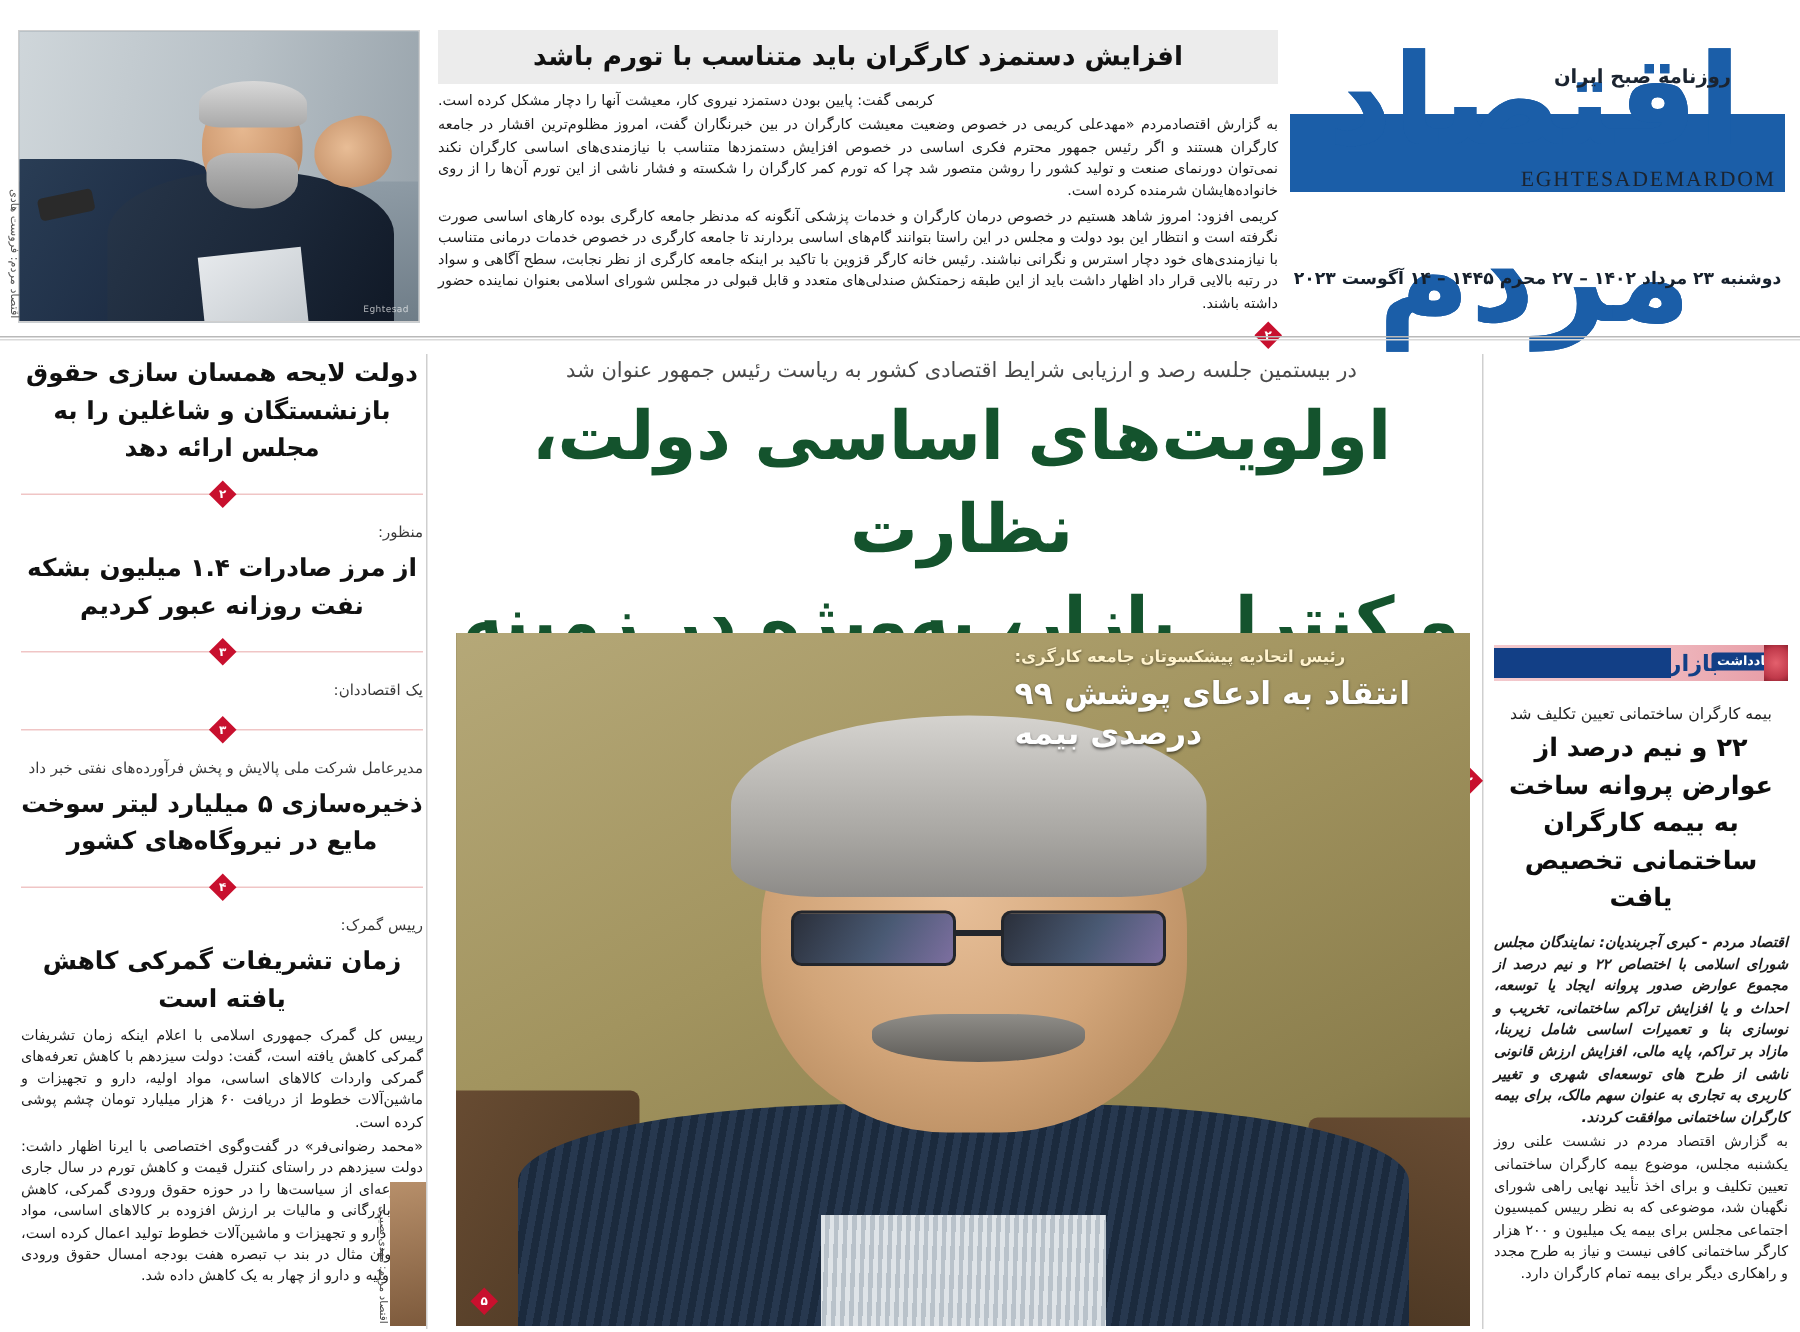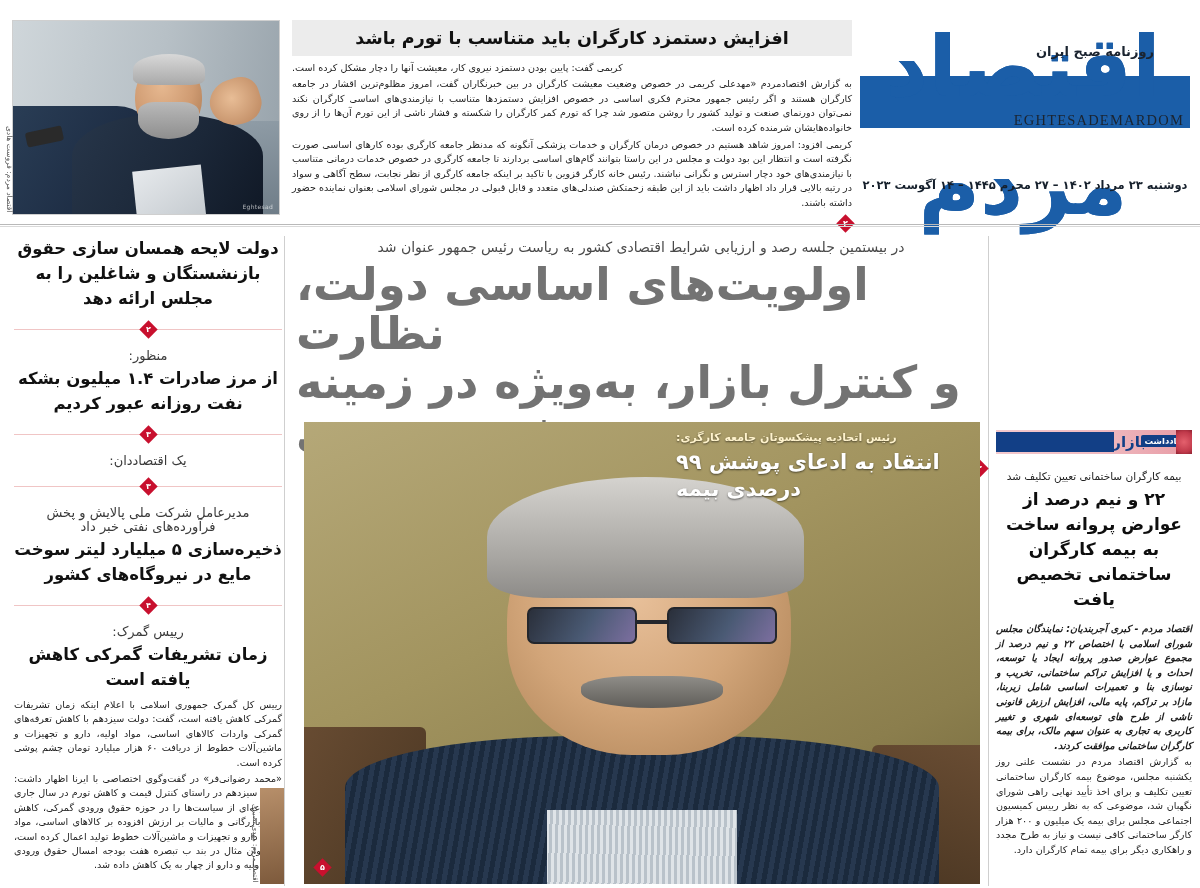--- a/index.html
+++ b/index.html
@@ -137,21 +137,21 @@
     font-size: 11.5px; font-weight: bold; color: #16202c; line-height: 19px;
   }
   .topband-rule {
     position: absolute; left: 0; top: 224px; width: 1200px; height: 3px;
     border-top: 1px solid #b9b9b9; border-bottom: 1px solid #d9d9d9;
   }
 
   
   .sidebar { position: absolute; left: 14px; top: 236px; width: 268px; height: 648px; }
   .sb-item { text-align: center; }
-  .sb-kicker { font-size: 13px; color: #3a3a3a; line-height: 14px; margin-bottom: 3px; }
+  .sb-kicker { font-size: 10px; color: #3a3a3a; line-height: 14px; margin-bottom: 3px; text-align: right; }
   .sb-title {
     font-weight: bold; font-size: 16.5px; line-height: 25px; color: #111;
     letter-spacing: -.3px;
   }
   .sb-sep {
     position: relative; height: 30px; margin: 4px 0 4px;
   }
   .sb-sep::before {
     content: ""; position: absolute; left: 0; right: 0; top: 14px;
     height: 1px; background: #f0c5c5;
@@ -177,22 +177,22 @@
     background: #cfcfcf;
   }
 
   
   .main { position: absolute; left: 296px; top: 236px; width: 690px; height: 650px; }
   .main-kicker {
     text-align: center; font-size: 14px; color: #4a4a4a; line-height: 22px;
     letter-spacing: -.2px;
   }
   .main-headline {
-    text-align: left; font-weight: bold; color: #737373;
-    font-size: 45px; line-height: 49px; letter-spacing: -1.6px;
+    text-align: center; font-weight: bold; color: #14532d;
+    font-size: 45px; line-height: 62px; letter-spacing: -1.6px;
     margin-top: 2px;
   }
   .main-mark { margin-top: 2px; }
 
   
   .main-photo {
     position: absolute; left: 8px; top: 186px; width: 676px; height: 462px;
     overflow: hidden; background: #9b8f63;
   }
   .mp-bg {

